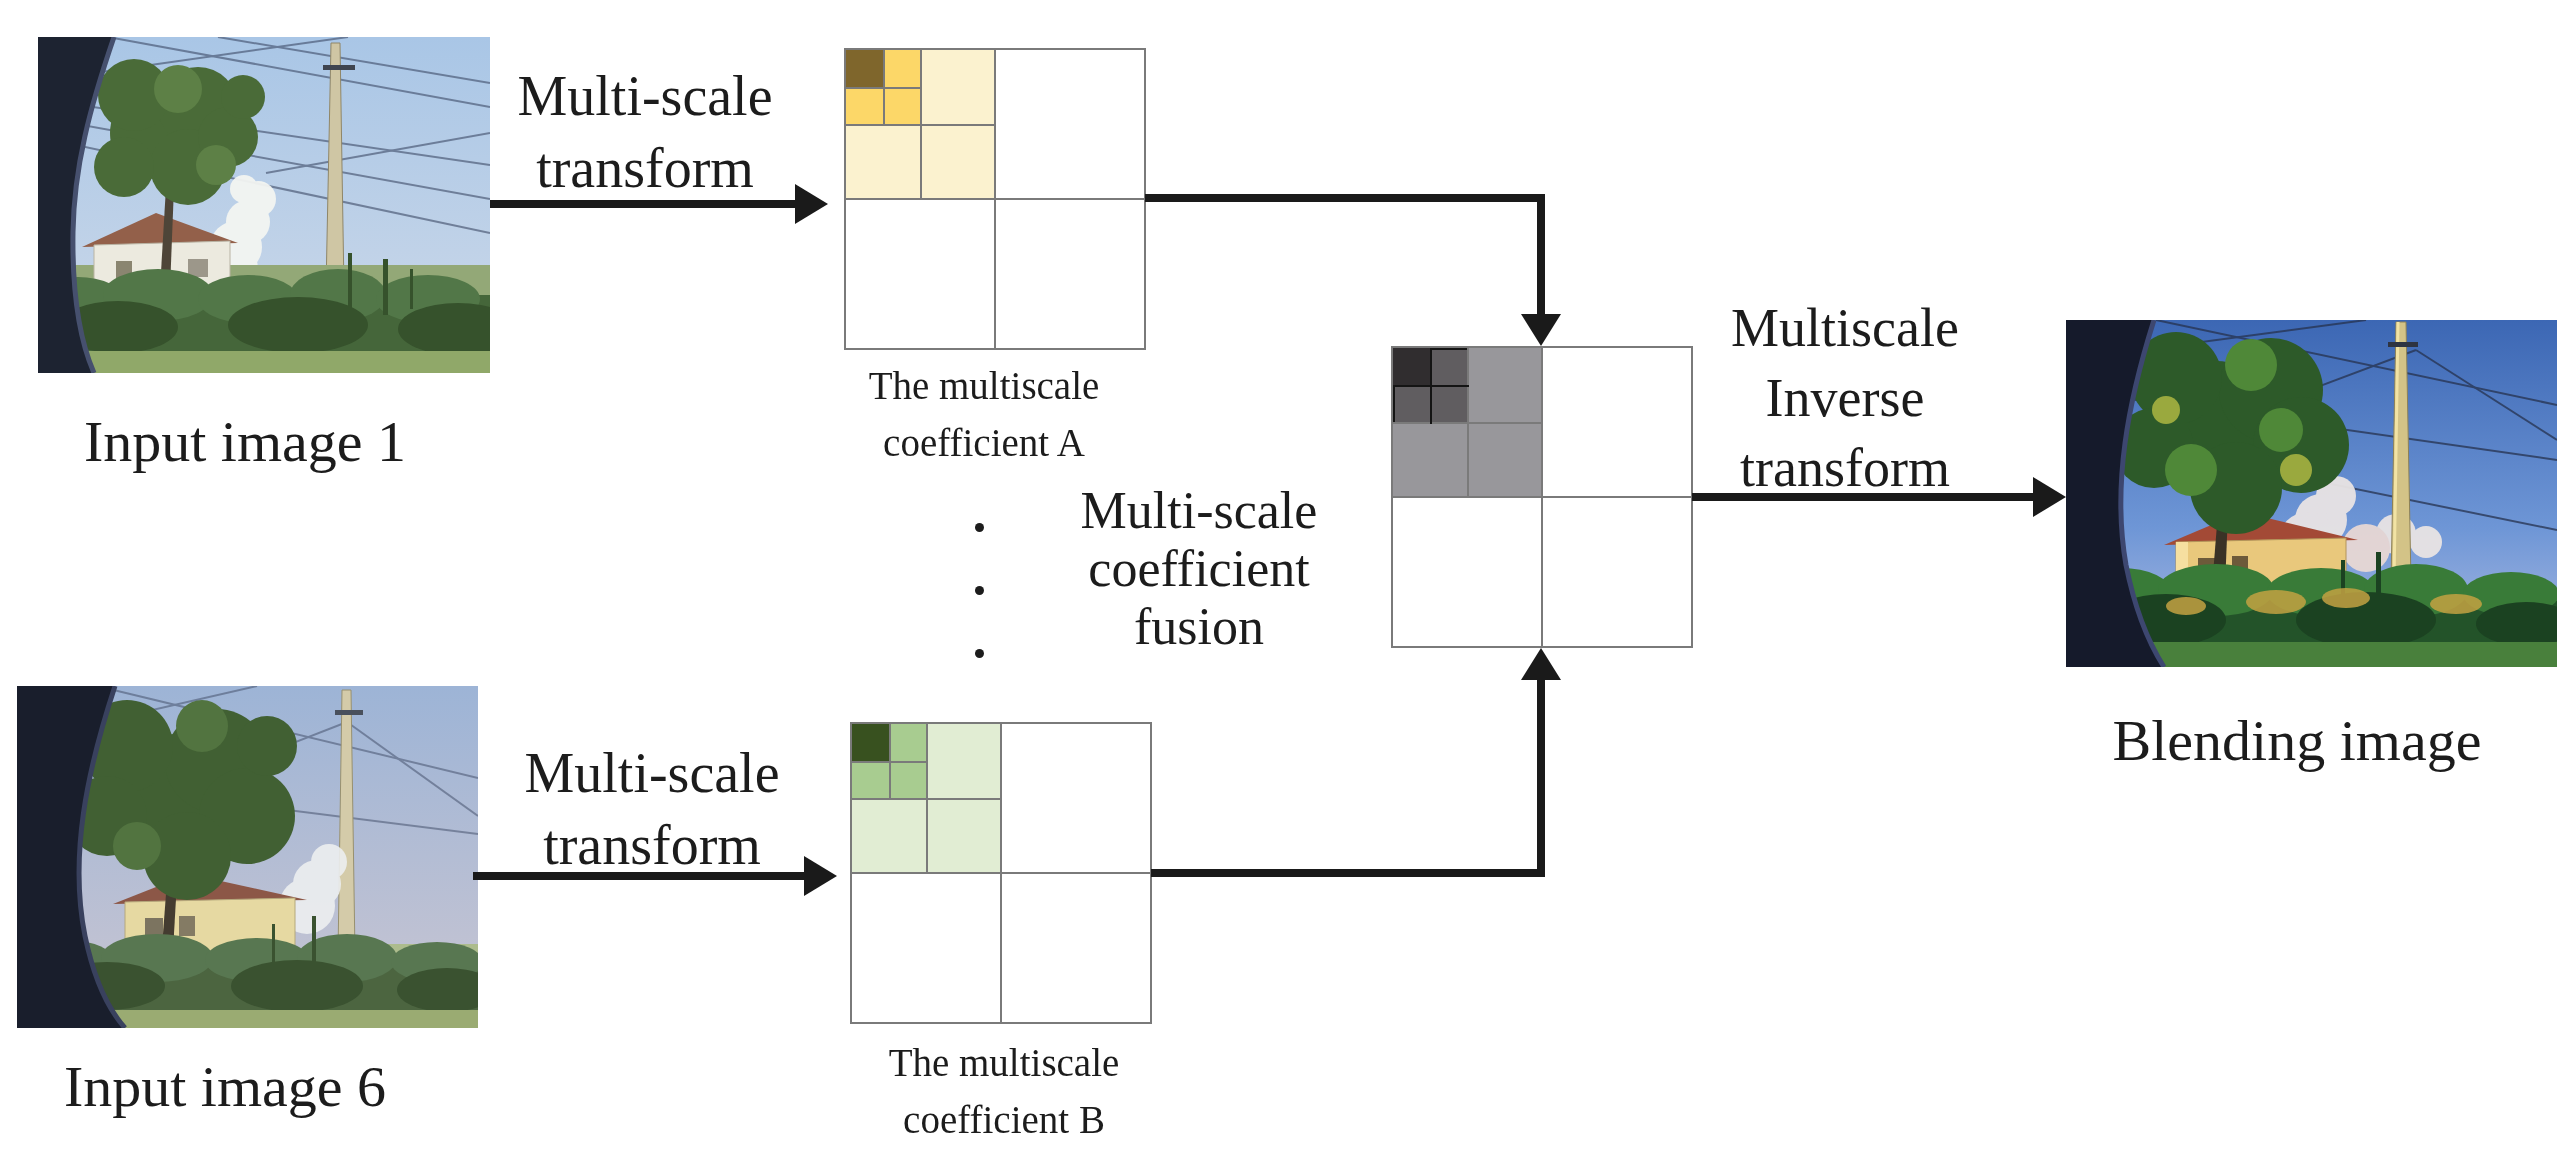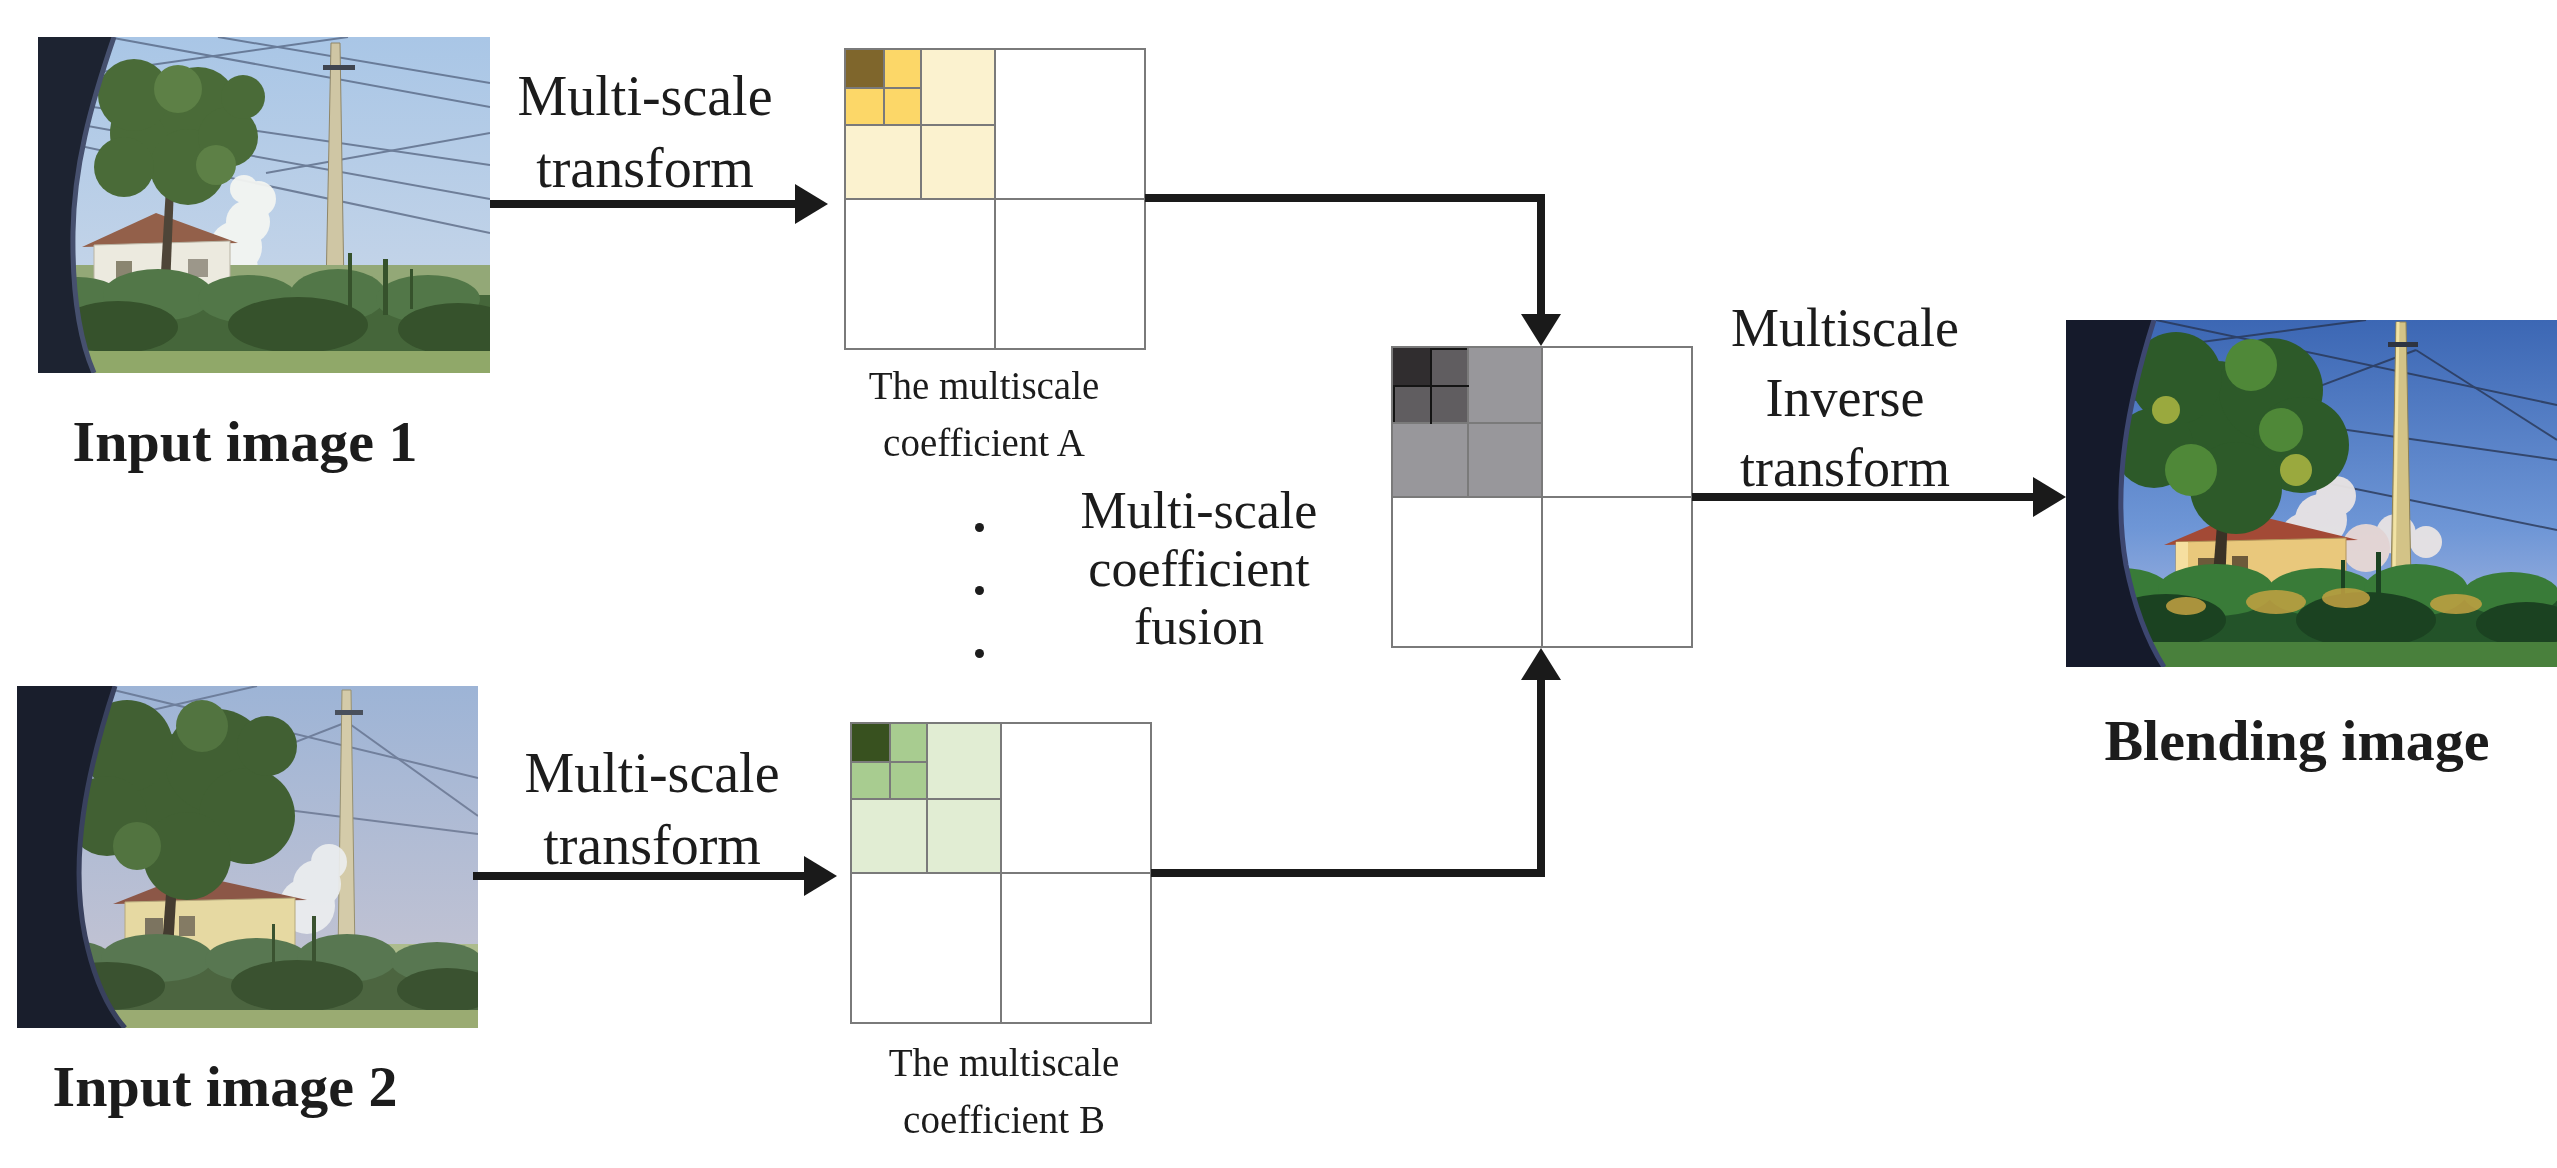--- a/index.html
+++ b/index.html
@@ -1,20 +1,20 @@
 <!DOCTYPE html>
 <html><head>
 <meta charset="utf-8">
 <style>
   html,body{margin:0;padding:0;}
   body{width:2557px;height:1168px;background:#ffffff;position:relative;
        font-family:"Liberation Serif","DejaVu Serif",serif;color:#1a1a1a;overflow:hidden;}
   .lbl{position:absolute;text-align:center;color:#1c1c1c;}
   .lbl div{display:block;}
-  .lbl-big{font-size:58px;line-height:62px;font-weight:bold;}
+  .lbl-big{font-size:58px;line-height:62px;}
   .lbl-flow{font-size:56px;line-height:72px;}
   .lbl-coeff{font-size:39px;line-height:57px;}
   .lbl-fusion{font-size:52px;line-height:58px;}
   .lbl-inv{font-size:54px;line-height:70px;}
 
   
   .photo{position:absolute;overflow:hidden;}
   .photo svg{display:block;}
 
   
@@ -230,21 +230,21 @@
       </g>
     </g>
     <rect x="0" y="324" width="461" height="18" fill="#9aab72"></rect>
     <g>
       <path d="M0,0 L98,0 C70,85 52,170 68,250 C78,298 92,324 108,342 L0,342 Z" fill="#191e2c"></path>
       <path d="M98,0 C70,85 52,170 68,250 C78,298 92,324 108,342" stroke="#39415e" stroke-width="5" fill="none"></path>
     </g>
   </svg>
 </div>
 <div class="lbl lbl-big" style="left:0px;top:1056px;width:450px">
-  <span>Input image 2</span>
+  <span>Input image 6</span>
 </div>
 
 <div class="lbl lbl-flow" style="left:492px;top:737px;width:320px">
   <div>Multi-scale</div>
   <div>transform</div>
 </div>
 <div class="aline" style="left: 473px; top: 872px; width: 332px; height: 8px; background-color: rgb(26, 26, 26);"></div>
 <div class="tri tri-right" style="left:804px;top:856px"></div>
 
 <div class="mgrid" style="left:850px;top:722px">

